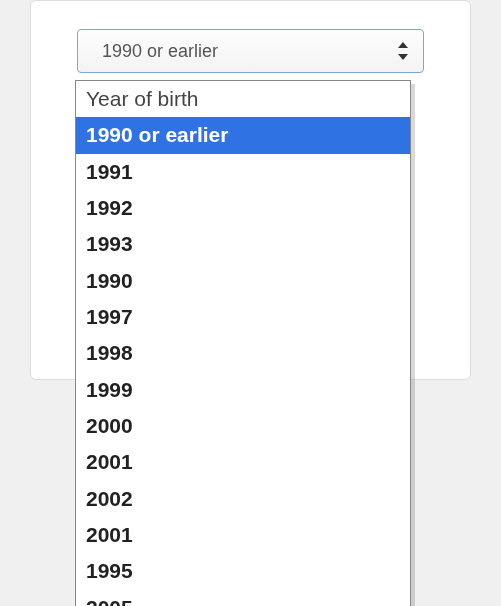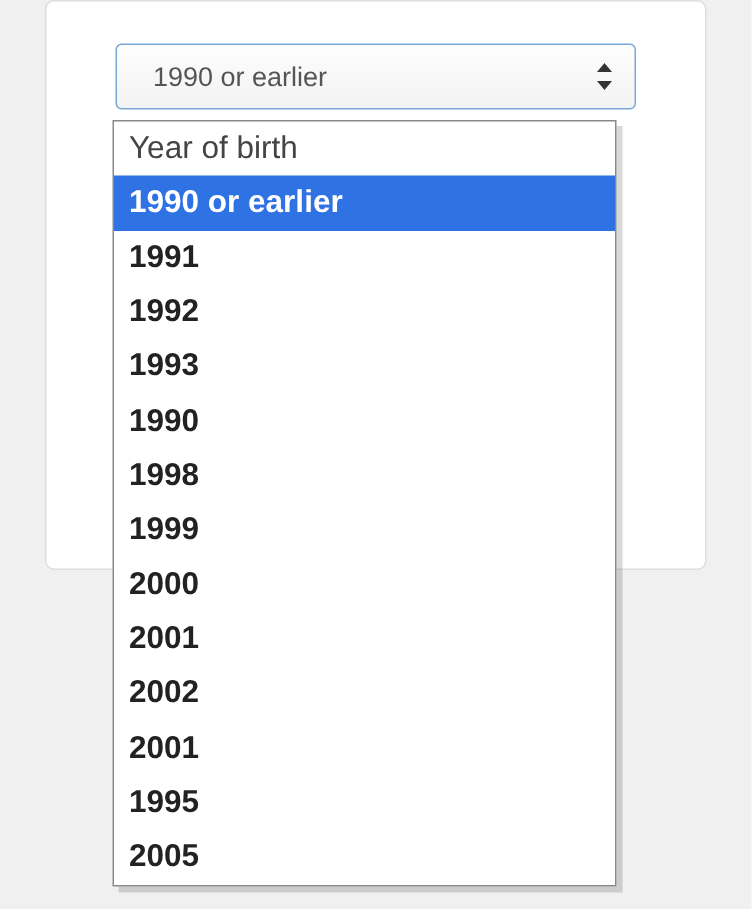--- a/index.html
+++ b/index.html
@@ -103,20 +103,21 @@
   </div>
 </div>
 
 <div class="dropdown-list">
     <div class="dropdown-option placeholder">Year of birth</div>
     <div class="dropdown-option selected">1990 or earlier</div>
     <div class="dropdown-option">1991</div>
     <div class="dropdown-option">1992</div>
     <div class="dropdown-option">1993</div>
     <div class="dropdown-option">1990</div>
+    <div class="dropdown-option">1997</div>
     <div class="dropdown-option">1998</div>
     <div class="dropdown-option">1999</div>
     <div class="dropdown-option">2000</div>
     <div class="dropdown-option">2001</div>
     <div class="dropdown-option">2002</div>
     <div class="dropdown-option">2001</div>
     <div class="dropdown-option">1995</div>
     <div class="dropdown-option">2005</div>
   </div>
 

